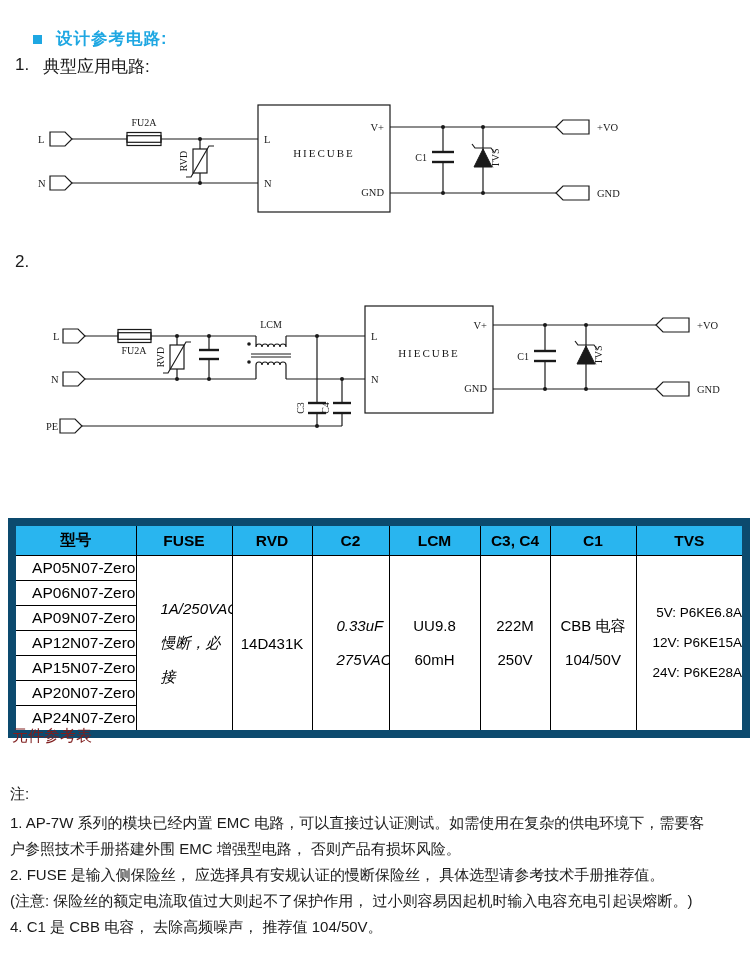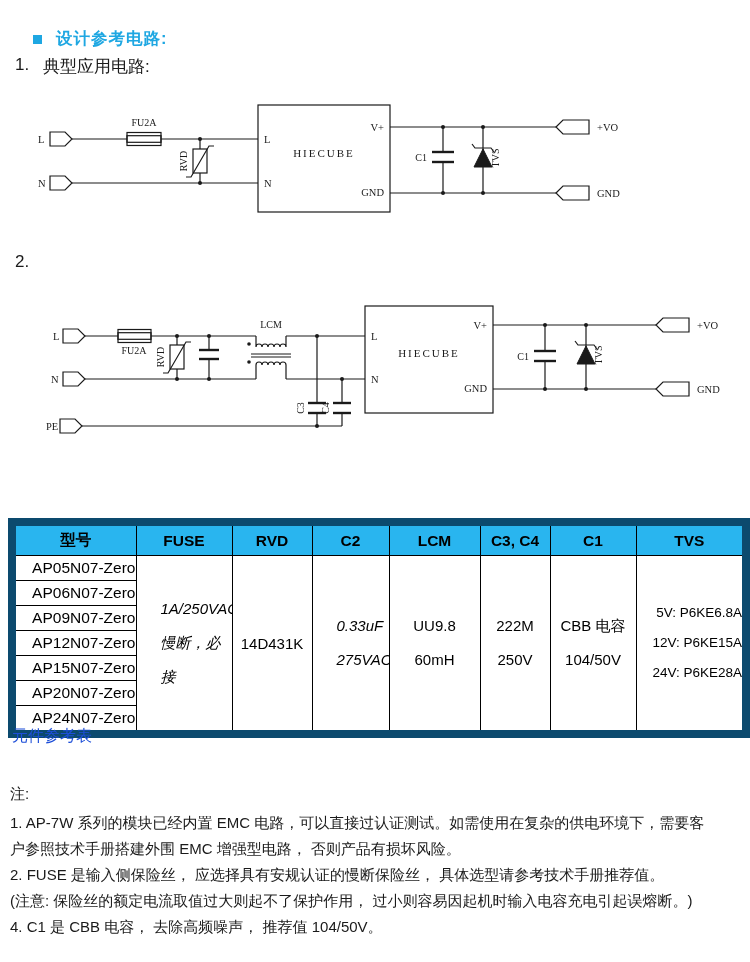--- a/index.html
+++ b/index.html
@@ -37,21 +37,21 @@
   #ref-table th,#ref-table td{border:1px solid #000;padding:0;font-weight:normal;
              text-align:center;vertical-align:middle;overflow:hidden;}
   #ref-table thead th{height:29px;background:#29b5ef;font-size:15.5px;font-weight:600;color:#000;}
   #ref-table tbody td{height:24px;font-size:15px;color:#000;}
   #ref-table td.model{text-align:right;padding-left:10px;font-size:15.5px;}
   #ref-table td.multi div{line-height:34px;}
   #ref-table td.leftcell{text-align:left;padding-left:24px;font-style:italic;}
   #ref-table td.tvs-cell{text-align:right;padding-left:12px;font-size:13.5px;}
   #ref-table td.tvs-cell div{line-height:30px;}
 
-  .caption{position:absolute;left:12px;top:726px;font-size:16px;color:#1d4ed8;}
+  .caption{position:absolute;left:12px;top:726px;font-size:16px;color:#7f1d1d;}
   .notes-label{position:absolute;left:10px;top:785px;font-size:15px;}
   .notes{position:absolute;left:10px;top:810px;width:736px;font-size:15px;line-height:26px;}
   .notes div{white-space:nowrap;}
 </style>
 </head>
 <body>
 
 <div id="page">
 
   <div class="doc-header">

